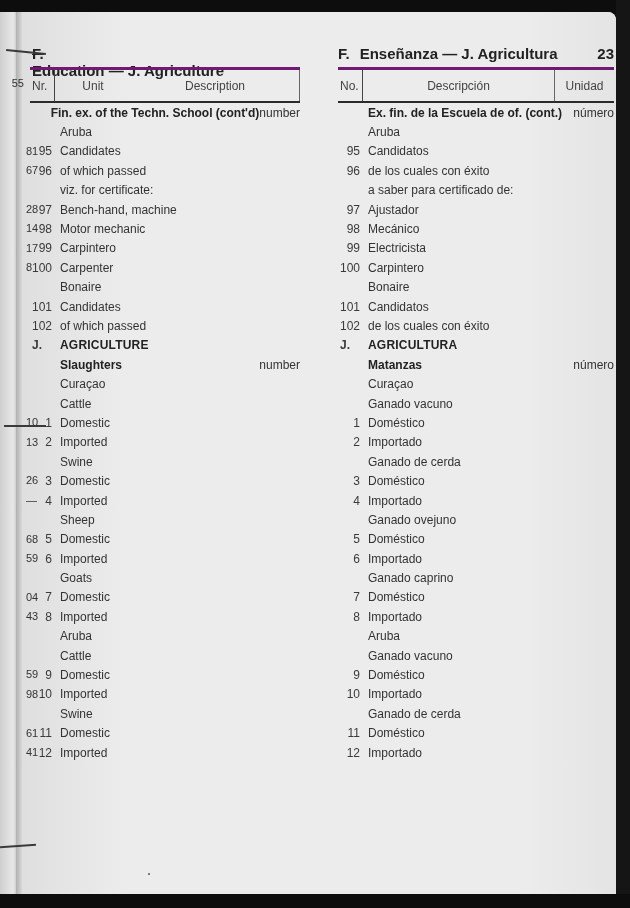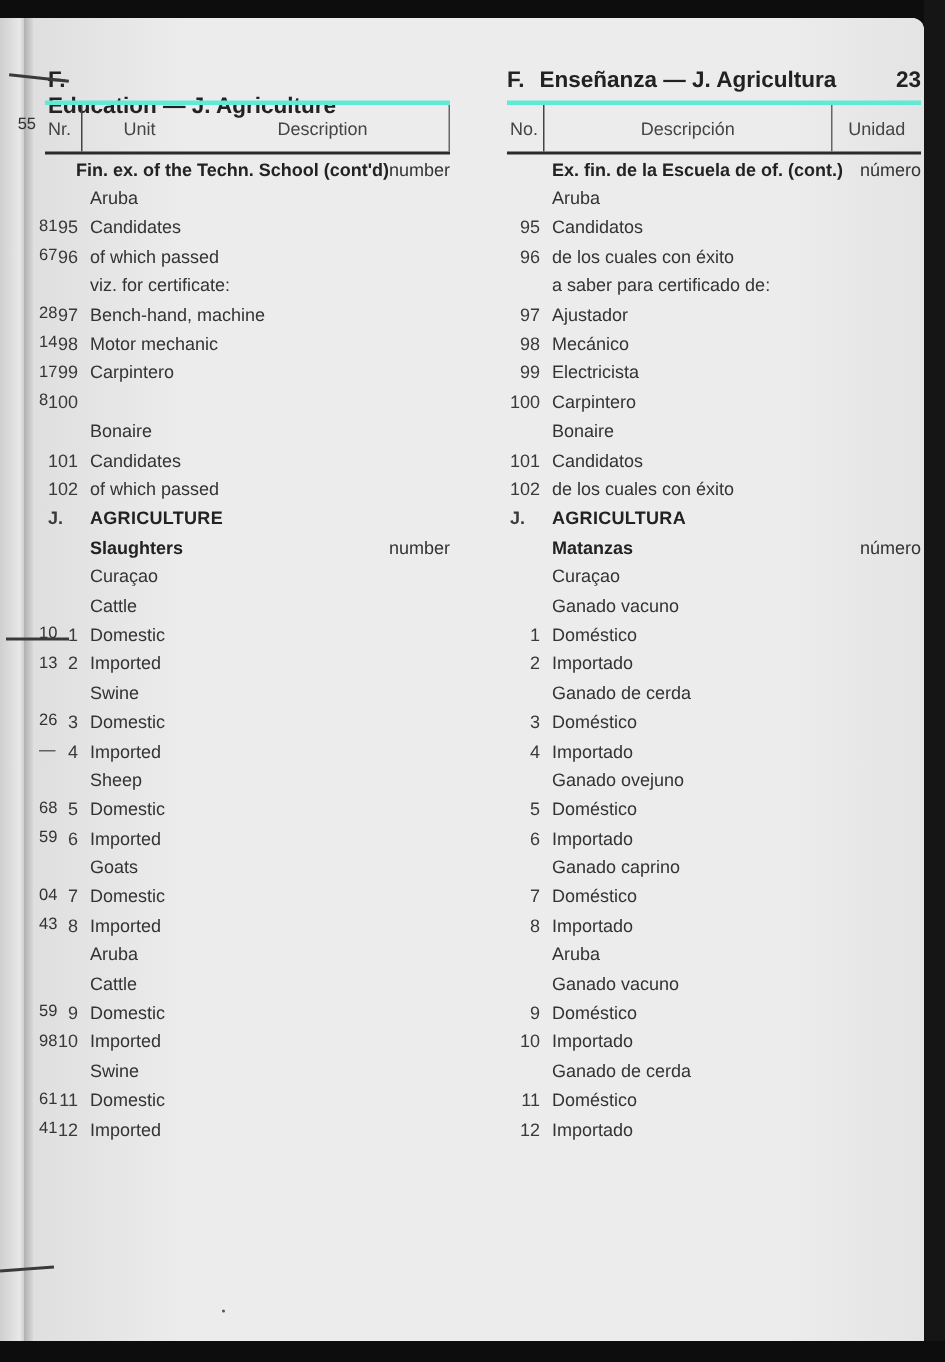--- a/index.html
+++ b/index.html
@@ -42,21 +42,21 @@
       font-size: 15px; font-weight: bold; color: #222;
       display: flex; align-items: baseline;
     }
     .title-row .sec { margin-right: 10px; }
     .title-row .pgnum { margin-left: auto; }
     .en .title-row { left: 0; flex-direction: column; }
     .en .title-row .sec { position: relative; margin-left: 2px; }
     .en .title-row .sec.strike { text-decoration: line-through; }
     .hdr {
       position: absolute; top: 67px; left: 0; width: 100%; height: 31px;
-      border-top: 3px solid #5eead4; border-bottom: 2px solid #2b2b2b;
+      border-top: 3px solid #701a75; border-bottom: 2px solid #2b2b2b;
       display: flex; font-size: 12px; color: #444;
     }
     .hdr .c { display: flex; align-items: center; justify-content: center; }
     .hdr .c.nr { width: 22px; border-right: 1.5px solid #444; justify-content: flex-start; padding-left: 2px; }
     .hdr .c.desc { flex: 1; border-right: 1px solid #666; }
     .hdr .c.unit { width: 76px; }
     .es .hdr .c.nr { width: 22px; }
     .es .hdr .c.unit { width: 59px; }
     .rows { position: absolute; top: 103px; left: 0; width: 100%; }
     .row {
@@ -165,20 +165,21 @@
         <span class="txt">Motor mechanic</span>
         <span class="unit"></span>
       </div>
       <div class="row">
         <span class="num">99</span>
         <span class="txt">Carpintero</span>
         <span class="unit"></span>
       </div>
       <div class="row">
         <span class="num">100</span>
+        <span class="txt">Carpenter</span>
         <span class="unit"></span>
       </div>
       <div class="row">
         <span class="num"></span>
         <span class="txt">Bonaire</span>
         <span class="unit"></span>
       </div>
       <div class="row">
         <span class="num">101</span>
         <span class="txt">Candidates</span>

